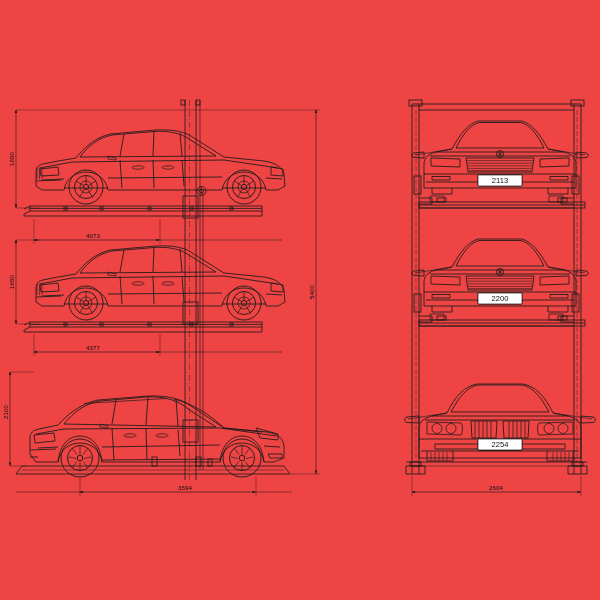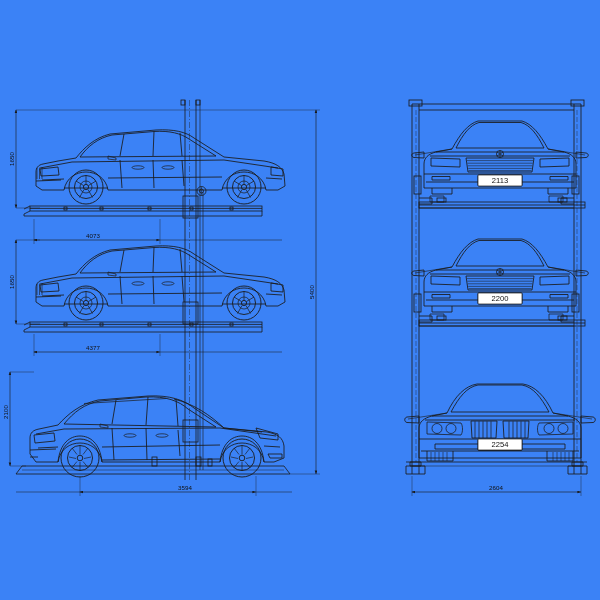--- a/index.html
+++ b/index.html
@@ -1,19 +1,19 @@
 <!DOCTYPE html>
 <html><head>
 <meta charset="utf-8">
 <title>Parking Lift Technical Drawing</title>
 <style>
   html,body{margin:0;padding:0;background:#ffffff;}
   body{width:600px;height:600px;overflow:hidden;
        font-family:"Liberation Sans",sans-serif;color:#111;}
-  #stage{position:relative;width:600px;height:600px;background:#3b82f6;}
+  #stage{position:relative;width:600px;height:600px;background:#ef4444;}
   svg{display:block;}
   .dimtext{font-family:"Liberation Sans",sans-serif;font-size:6.2px;fill:#111;}
   .platetext{font-family:"Liberation Sans",sans-serif;font-size:7.6px;fill:#111;}
 </style>
 </head>
 <body>
 
 <div id="stage">
 
 <svg width="600" height="600" viewBox="0 0 600 600">

